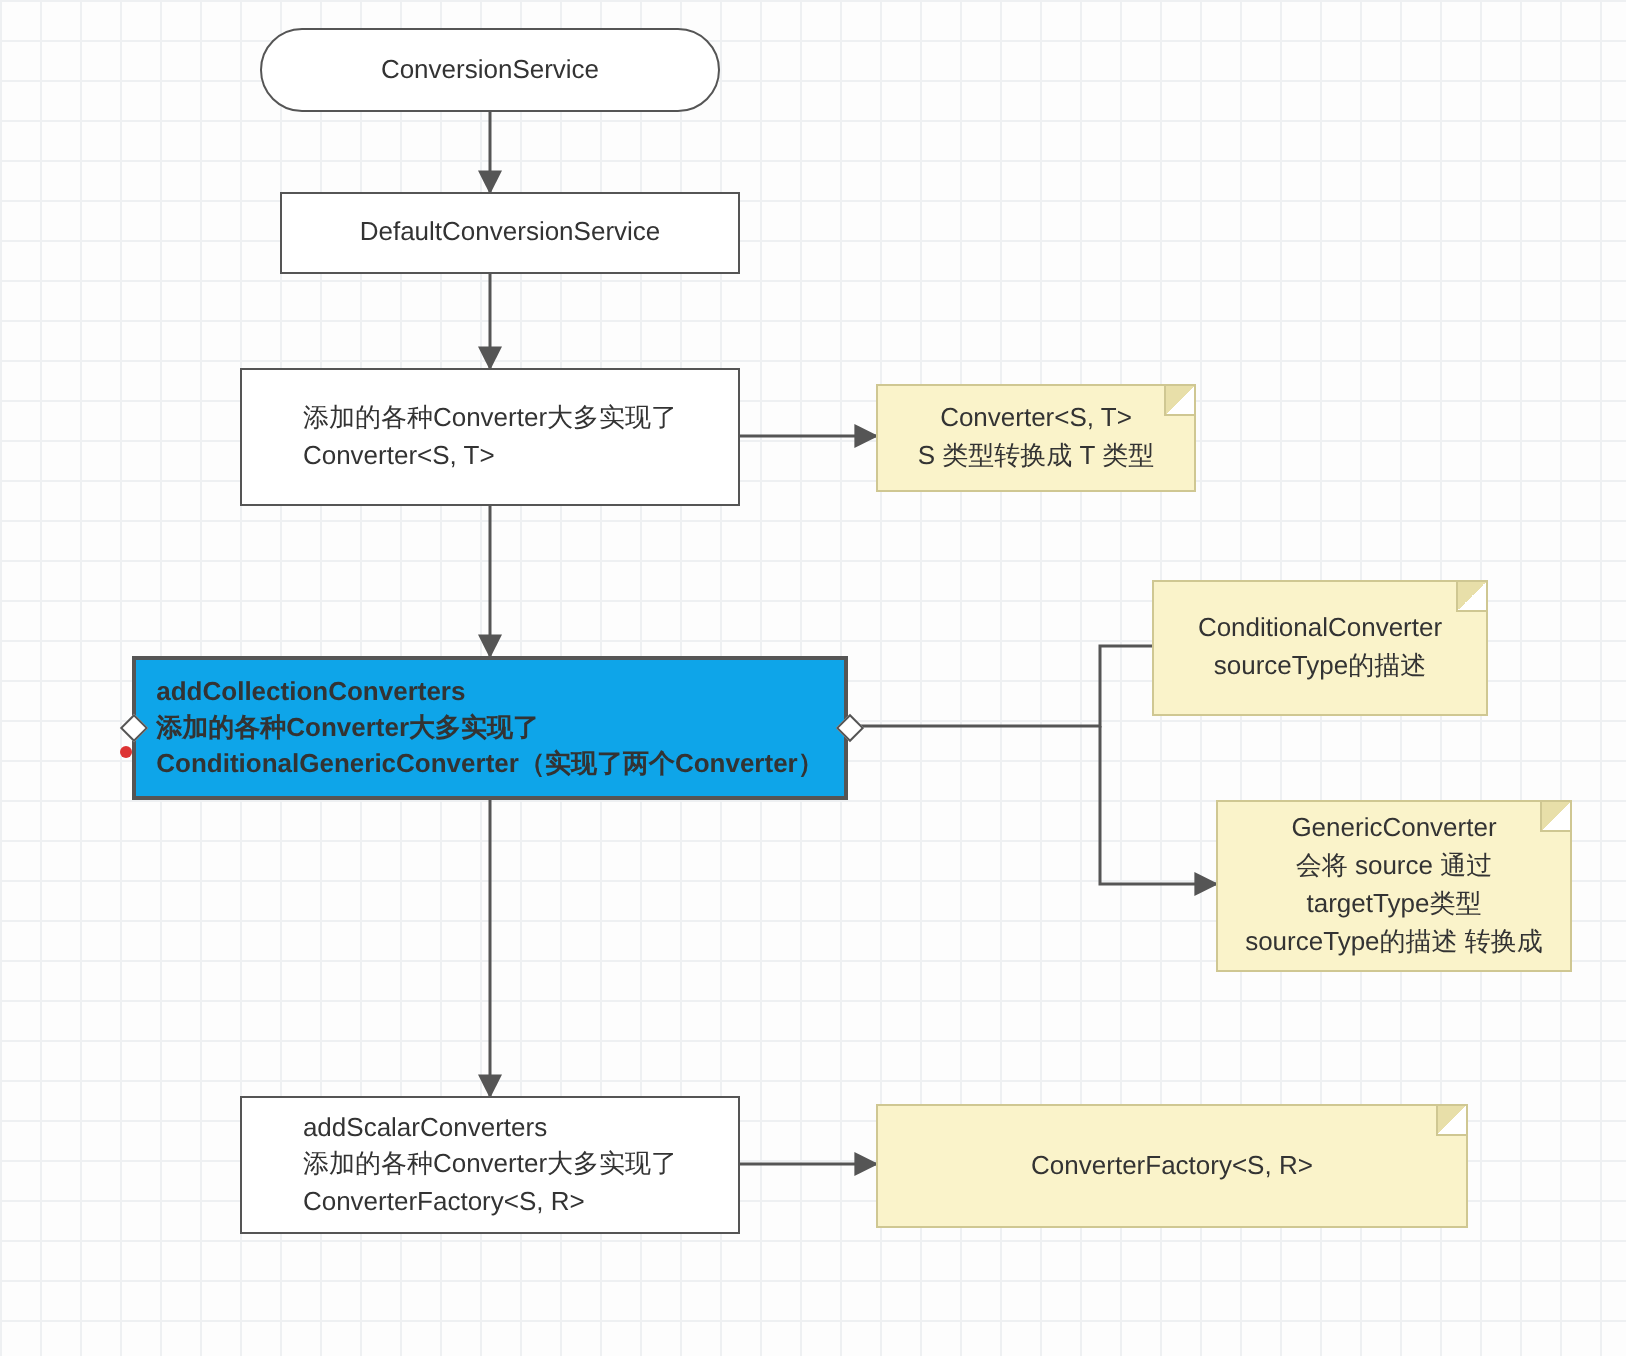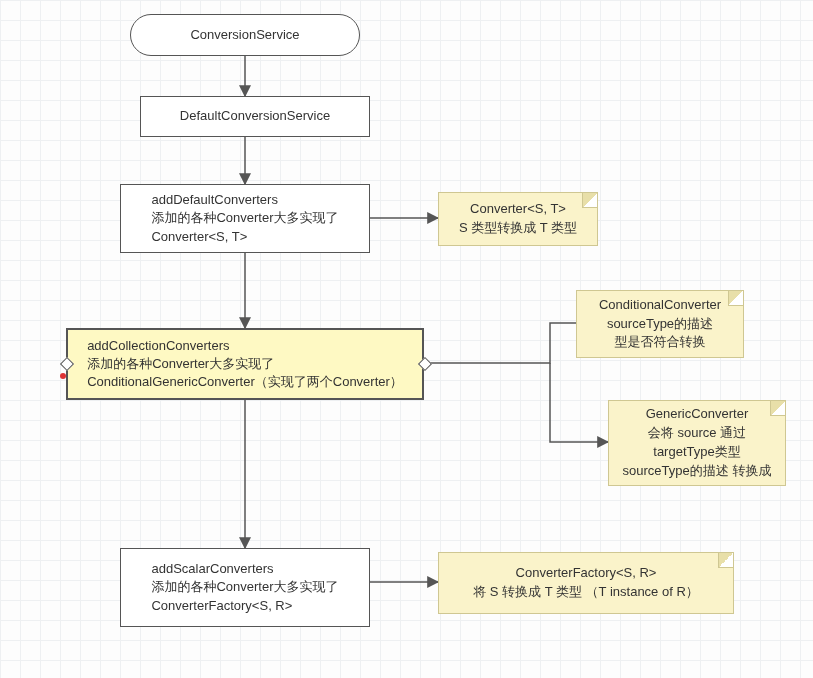--- a/index.html
+++ b/index.html
@@ -30,22 +30,23 @@
   .terminator {
     background: #fff;
     border: 1.5px solid #555;
     border-radius: 22px;
   }
   .process {
     background: #fff;
     border: 1.5px solid #555;
   }
   .wide-process {
-    background: #fef9c3;
+    background: #0ea5e9;
     border: 2.5px solid #555;
+    font-weight: bold;
   }
   .note {
     background: #faf3ca;
     border: 1px solid #cfc792;
     position: absolute;
     box-sizing: border-box;
     padding: 10px;
     text-align: center;
     display: flex;
     align-items: center;
@@ -116,21 +117,20 @@
 <div class="node terminator" style="left:130px; top:14px; width:230px; height:42px;">
   <span>ConversionService</span>
 </div>
 
 <div class="node process" style="left:140px; top:96px; width:230px; height:41px;">
   <span>DefaultConversionService</span>
 </div>
 
 <div class="node process" style="left:120px; top:184px; width:250px; height:69px;">
   <div>
-    <div>addDefaultConverters</div>
     <div>添加的各种Converter大多实现了</div>
     <div>Converter&lt;S, T&gt;</div>
   </div>
 </div>
 
 <div class="note" style="left:438px; top:192px; width:160px; height:54px;">
   <div>
     <div>Converter&lt;S, T&gt;</div>
     <div>S 类型转换成 T 类型</div>
   </div>
@@ -145,39 +145,37 @@
 </div>
 
 <div class="handle" style="left:62px; top:359px;"></div>
 <div class="handle" style="left:420px; top:359px;"></div>
 <div class="red-dot" style="left:60px; top:373px;"></div>
 
 <div class="note" style="left:576px; top:290px; width:168px; height:68px;">
   <div>
     <div>ConditionalConverter</div>
     <div>sourceType的描述</div>
-    <div>型是否符合转换</div>
   </div>
 </div>
 
 <div class="note" style="left:608px; top:400px; width:178px; height:86px;">
   <div>
     <div>GenericConverter</div>
     <div>会将 source 通过</div>
     <div>targetType类型</div>
     <div>sourceType的描述 转换成</div>
   </div>
 </div>
 
-<div class="node process" style="left:120px; top:548px; width:250px; height:79px;">
+<div class="node process" style="left:120px; top:548px; width:250px; height:69px;">
   <div>
     <div>addScalarConverters</div>
     <div>添加的各种Converter大多实现了</div>
     <div>ConverterFactory&lt;S, R&gt;</div>
   </div>
 </div>
 
 <div class="note" style="left:438px; top:552px; width:296px; height:62px;">
   <div>
     <div>ConverterFactory&lt;S, R&gt;</div>
-    <div>将 S 转换成 T 类型 （T instance of R）</div>
   </div>
 </div>
 
 </body></html>

